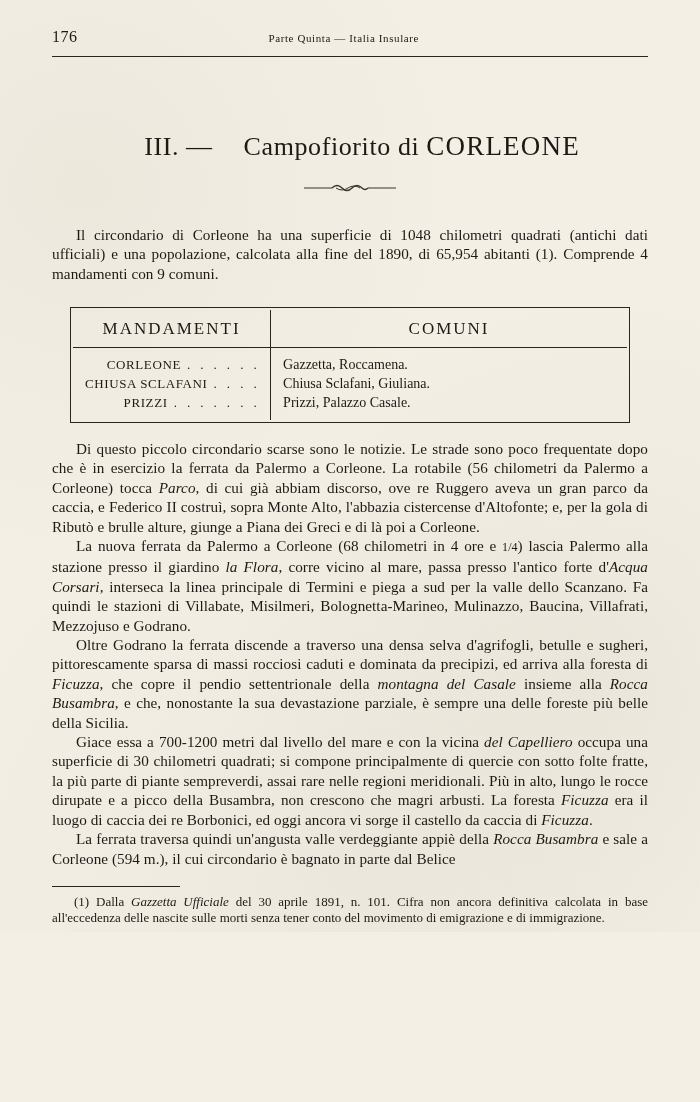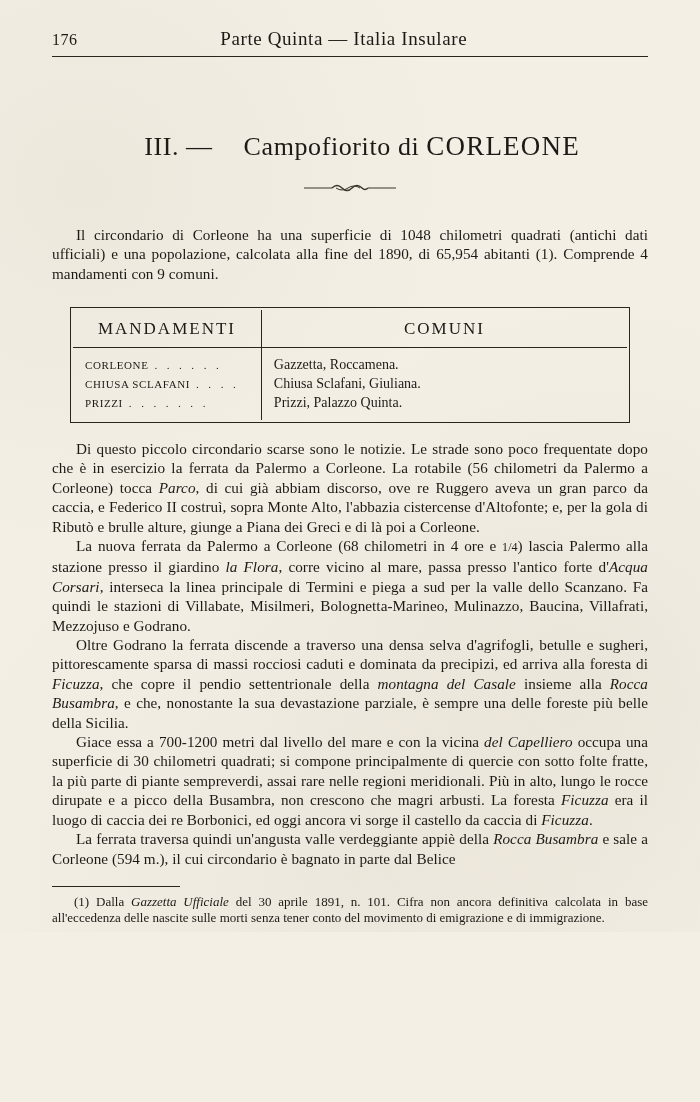--- a/index.html
+++ b/index.html
@@ -43,21 +43,21 @@
     height: 22px;
   }
   .folio {
     font-size: 16px;
     letter-spacing: 0.5px;
   }
   .head-title {
     flex: 1;
     text-align: center;
     padding-right: 38px;
-    font-size: 19px;
+    font-size: 11px;
     letter-spacing: 0.6px;
   }
   .head-rule {
     position: relative;
     border: 0;
     border-top: 1.6px solid #2a251e;
     margin: 6px 0 0 0;
   }
   .chapter-title {
     position: relative;
@@ -121,23 +121,24 @@
     border-right: 1.2px solid #2a251e;
   }
   table.mandamenti td {
     padding: 1.5px 0;
     vertical-align: baseline;
   }
   table.mandamenti td.m-name {
     border-right: 1.2px solid #2a251e;
     padding-left: 12px;
     padding-right: 10px;
-    font-size: 11px;
+    font-size: 13px;
     letter-spacing: 0.6px;
     white-space: nowrap;
+    text-align: right;
   }
   table.mandamenti td.m-name .leader {
     letter-spacing: 3.4px;
     padding-left: 6px;
   }
   table.mandamenti td.c-list {
     padding-left: 12px;
     font-size: 14px;
   }
   table.mandamenti tr.first-row td { padding-top: 9px; }
@@ -209,21 +210,21 @@
         <tr>
           <td class="m-name">
             <span>CHIUSA SCLAFANI</span><span class="leader">. . . .</span>
           </td>
           <td class="c-list">Chiusa Sclafani, Giuliana.</td>
         </tr>
         <tr class="last-row">
           <td class="m-name">
             <span>PRIZZI</span><span class="leader">. . . . . . .</span>
           </td>
-          <td class="c-list">Prizzi, Palazzo Quinta.</td>
+          <td class="c-list">Prizzi, Palazzo Casale.</td>
         </tr>
       </tbody>
     </table>
   </div>
 
   <p class="body">Di questo piccolo circondario scarse sono le notizie. Le strade sono poco frequentate dopo che è in esercizio la ferrata da Palermo a Corleone. La rotabile (56 chilometri da Palermo a Corleone) tocca <i>Parco</i>, di cui già abbiam discorso, ove re Ruggero aveva un gran parco da caccia, e Federico II costruì, sopra Monte Alto, l'abbazia cistercense d'Altofonte; e, per la gola di Ributò e brulle alture, giunge a Piana dei Greci e di là poi a Corleone.</p>
   <p class="body">La nuova ferrata da Palermo a Corleone (68 chilometri in 4 ore e <span class="frac">1/4</span>) lascia Palermo alla stazione presso il giardino <i>la Flora</i>, corre vicino al mare, passa presso l'antico forte d'<i>Acqua Corsari</i>, interseca la linea principale di Termini e piega a sud per la valle dello Scanzano. Fa quindi le stazioni di Villabate, Misilmeri, Bolognetta-Marineo, Mulinazzo, Baucina, Villafrati, Mezzojuso e Godrano.</p>
   <p class="body">Oltre Godrano la ferrata discende a traverso una densa selva d'agrifogli, betulle e sugheri, pittorescamente sparsa di massi rocciosi caduti e dominata da precipizi, ed arriva alla foresta di <i>Ficuzza</i>, che copre il pendio settentrionale della <i>montagna del Casale</i> insieme alla <i>Rocca Busambra</i>, e che, nonostante la sua devastazione parziale, è sempre una delle foreste più belle della Sicilia.</p>
   <p class="body">Giace essa a 700-1200 metri dal livello del mare e con la vicina <i>del Capelliero</i> occupa una superficie di 30 chilometri quadrati; si compone principalmente di quercie con sotto folte fratte, la più parte di piante sempreverdi, assai rare nelle regioni meridionali. Più in alto, lungo le rocce dirupate e a picco della Busambra, non crescono che magri arbusti. La foresta <i>Ficuzza</i> era il luogo di caccia dei re Borbonici, ed oggi ancora vi sorge il castello da caccia di <i>Ficuzza</i>.</p>
   <p class="body">La ferrata traversa quindi un'angusta valle verdeggiante appiè della <i>Rocca Busambra</i> e sale a Corleone (594 m.), il cui circondario è bagnato in parte dal Belice</p>

